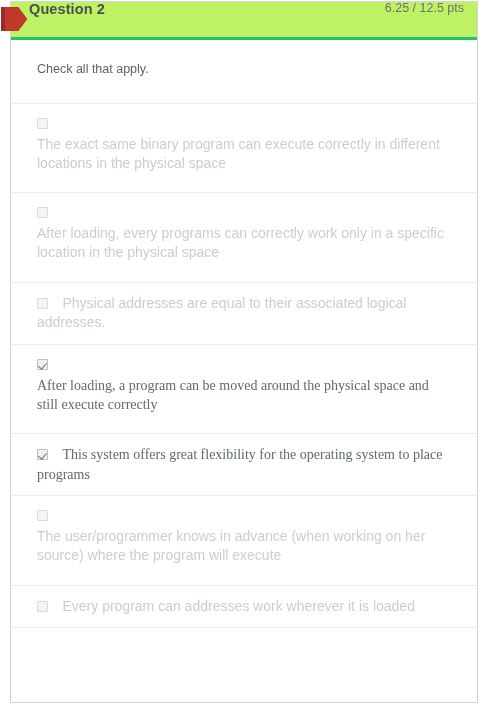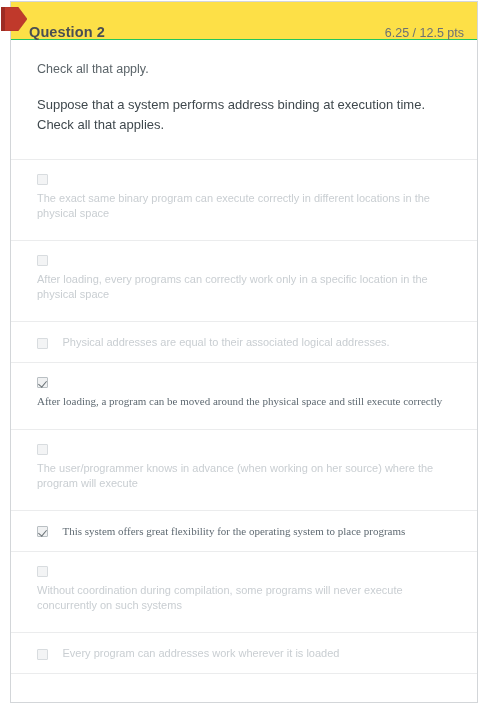--- a/index.html
+++ b/index.html
@@ -21,25 +21,25 @@
     width: 468px;
     height: 702px;
     border: 1px solid #d3d6d9;
     box-sizing: border-box;
     background: #ffffff;
   }
 
   .question-header {
     position: relative;
     height: 38px;
-    background: #fde047;
-    border-bottom: 1px solid #22c55e;
+    background: #bef264;
+    border-bottom: 3px solid #22c55e;
     box-sizing: border-box;
     display: flex;
-    align-items: flex-end;
+    align-items: flex-start;
     justify-content: space-between;
     padding: 0 13px 0 18px;
   }
 
   .flag-icon {
     position: absolute;
     left: -10px;
     top: 5px;
     width: 26px;
     height: 24px;
@@ -117,21 +117,21 @@
     left: 2px;
     top: 1px;
     width: 4px;
     height: 7px;
     border: solid #6a7277;
     border-width: 0 1.6px 1.6px 0;
     transform: rotate(40deg);
   }
 
   .answer-text {
-    font-size: 11px;
+    font-size: 14px;
     line-height: 1.38;
     color: #c9ced2;
   }
   .answer.checked .answer-text {
     color: #5f6a72;
     font-family: Liberation Serif, serif;
   }
 
   
   .answer.stacked .checkbox {
@@ -166,21 +166,20 @@
       <polygon points="0,0 17,0 26,12 17,24 0,24" fill="none" stroke="#a5312a" stroke-width="0.6"></polygon>
       <polygon points="0,0 4,0 4,24 0,24" fill="#9d2c24"></polygon>
     </svg>
     <span class="question-name">Question 2</span>
     <span class="question-points">6.25 / 12.5 pts</span>
   </div>
 
   <div class="question-body">
 
     <p class="question-instruction">Check all that apply.</p>
-    <p class="question-text">Suppose that a system performs address binding at execution time. Check all that applies.</p>
 
     <div class="answers">
 
       <div class="answer stacked pad-lg">
         <span class="checkbox"></span>
         <span class="answer-text">The exact same binary program can execute correctly in different locations in the physical space</span>
       </div>
 
       <div class="answer stacked pad-lg">
         <span class="checkbox"></span>
@@ -190,34 +189,30 @@
       <div class="answer inline pad-sm">
         <span class="checkbox"></span>
         <span class="answer-text">Physical addresses are equal to their associated logical addresses.</span>
       </div>
 
       <div class="answer stacked checked pad-lg">
         <span class="checkbox checked"></span>
         <span class="answer-text">After loading, a program can be moved around the physical space and still execute correctly</span>
       </div>
 
-      <div class="answer stacked pad-lg">
-        <span class="checkbox"></span>
-        <span class="answer-text">The user/programmer knows in advance (when working on her source) where the program will execute</span>
-      </div>
-
       <div class="answer inline checked pad-sm">
         <span class="checkbox checked"></span>
         <span class="answer-text">This system offers great flexibility for the operating system to place programs</span>
       </div>
 
       <div class="answer stacked pad-lg">
         <span class="checkbox"></span>
-        <span class="answer-text">Without coordination during compilation, some programs will never execute concurrently on such systems</span>
-      </div>
+        <span class="answer-text">The user/programmer knows in advance (when working on her source) where the program will execute</span>
+      </div>
+
 
       <div class="answer inline pad-sm">
         <span class="checkbox"></span>
         <span class="answer-text">Every program can addresses work wherever it is loaded</span>
       </div>
 
     </div>
   </div>
 </div>
 

